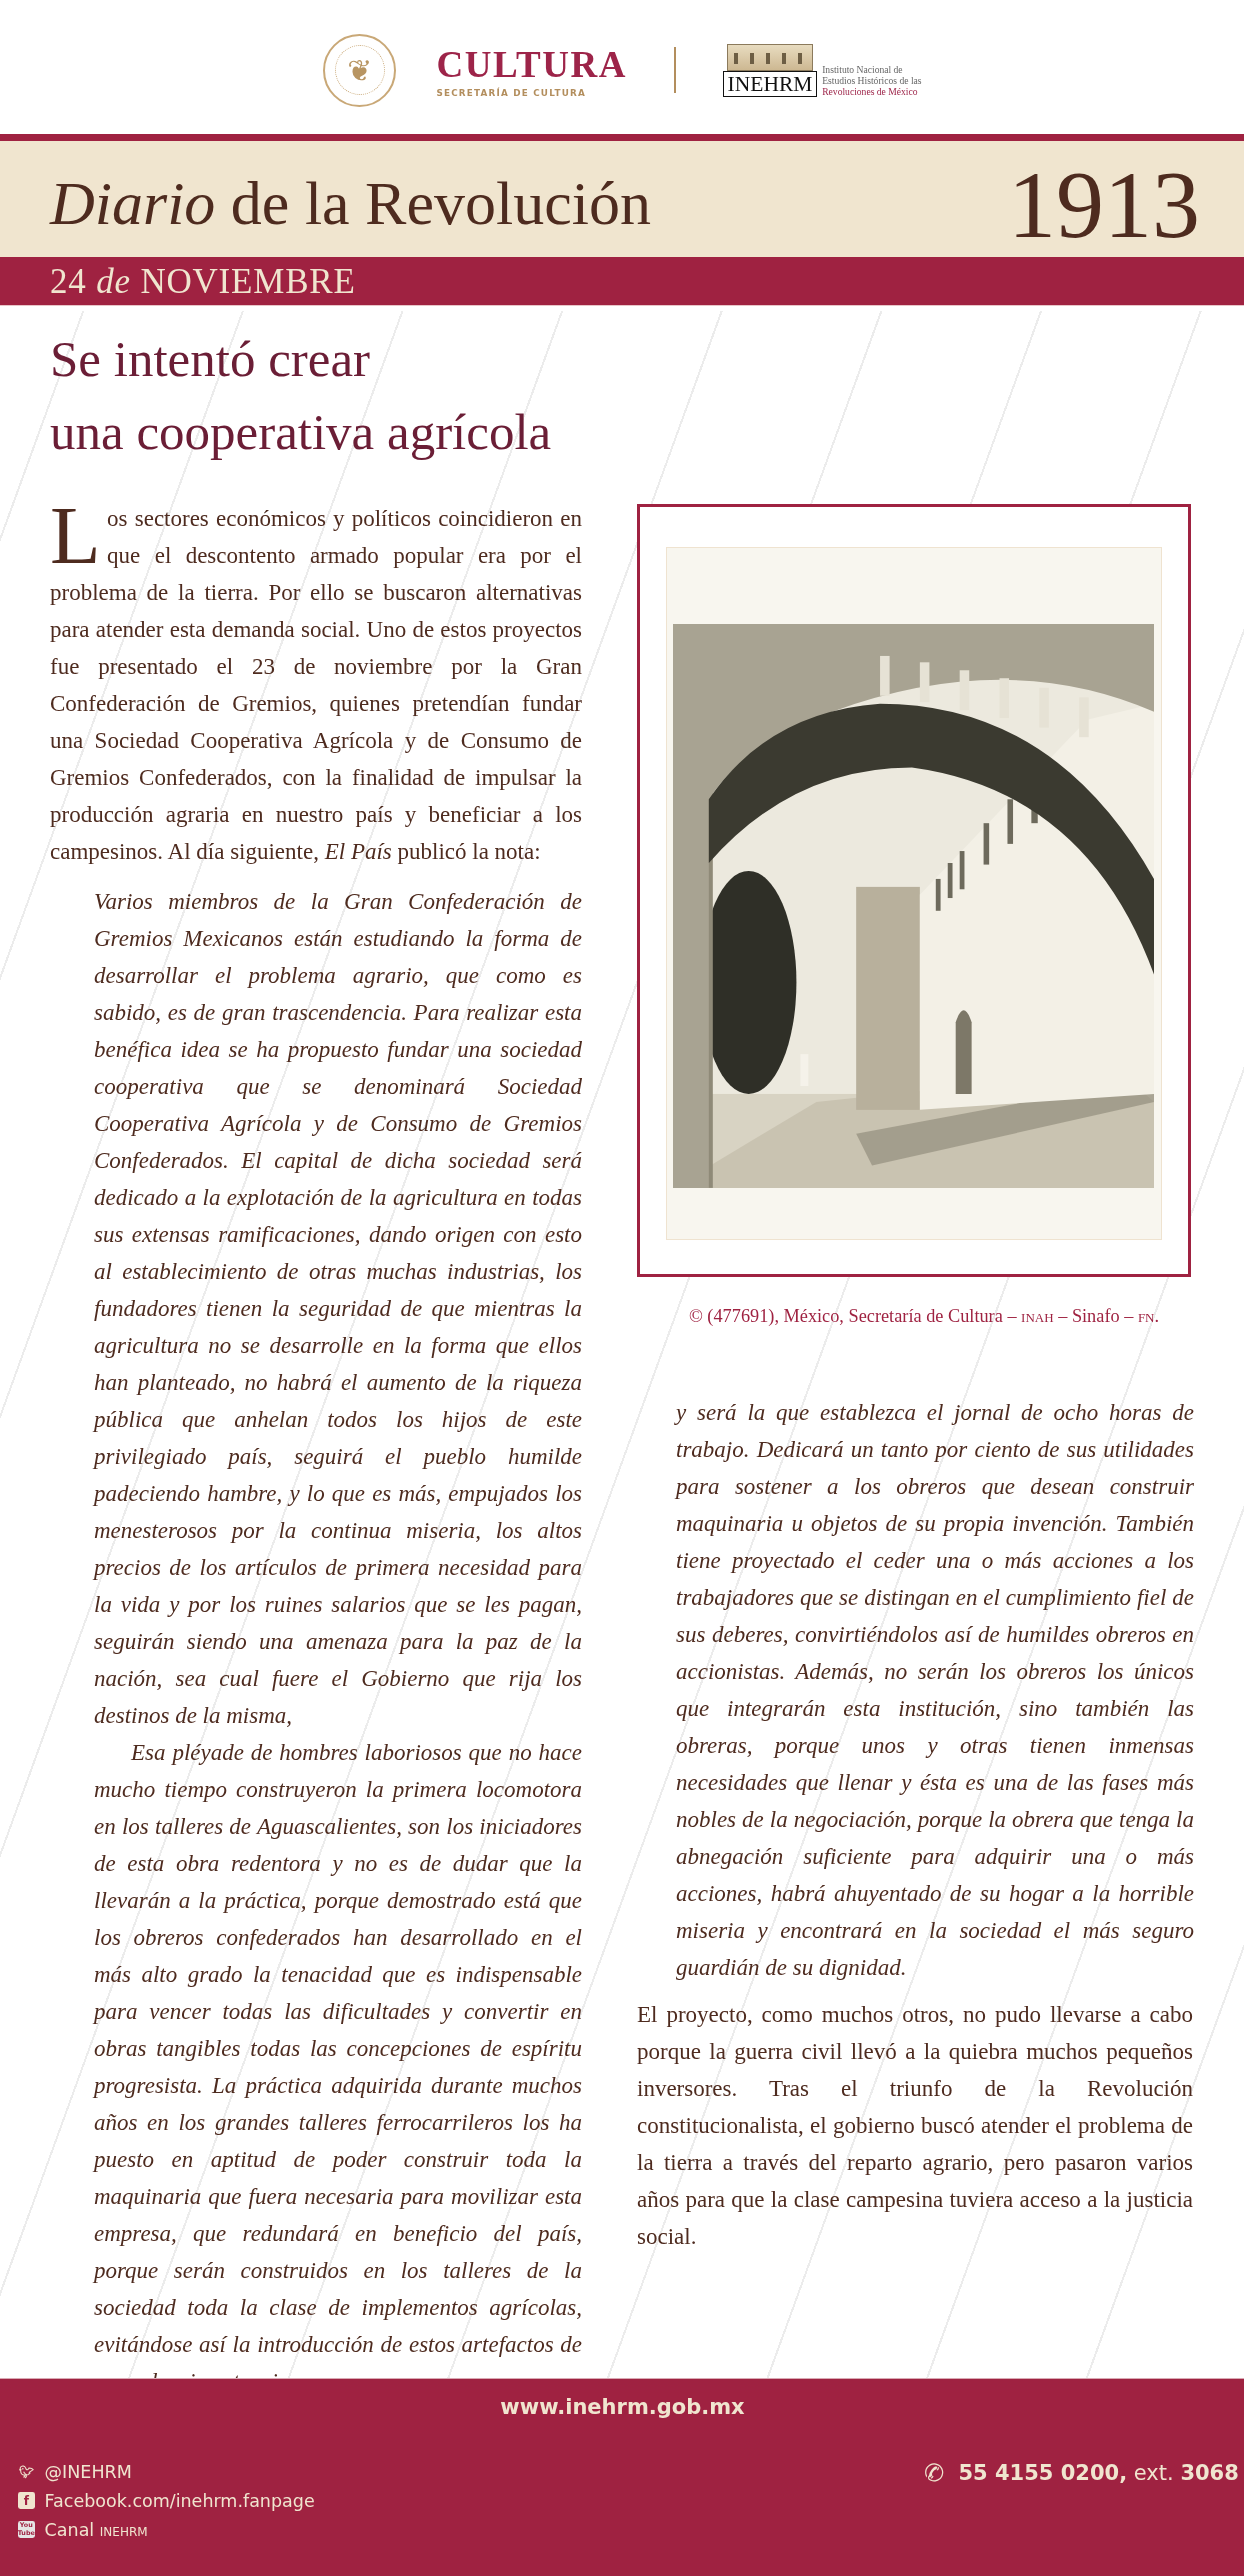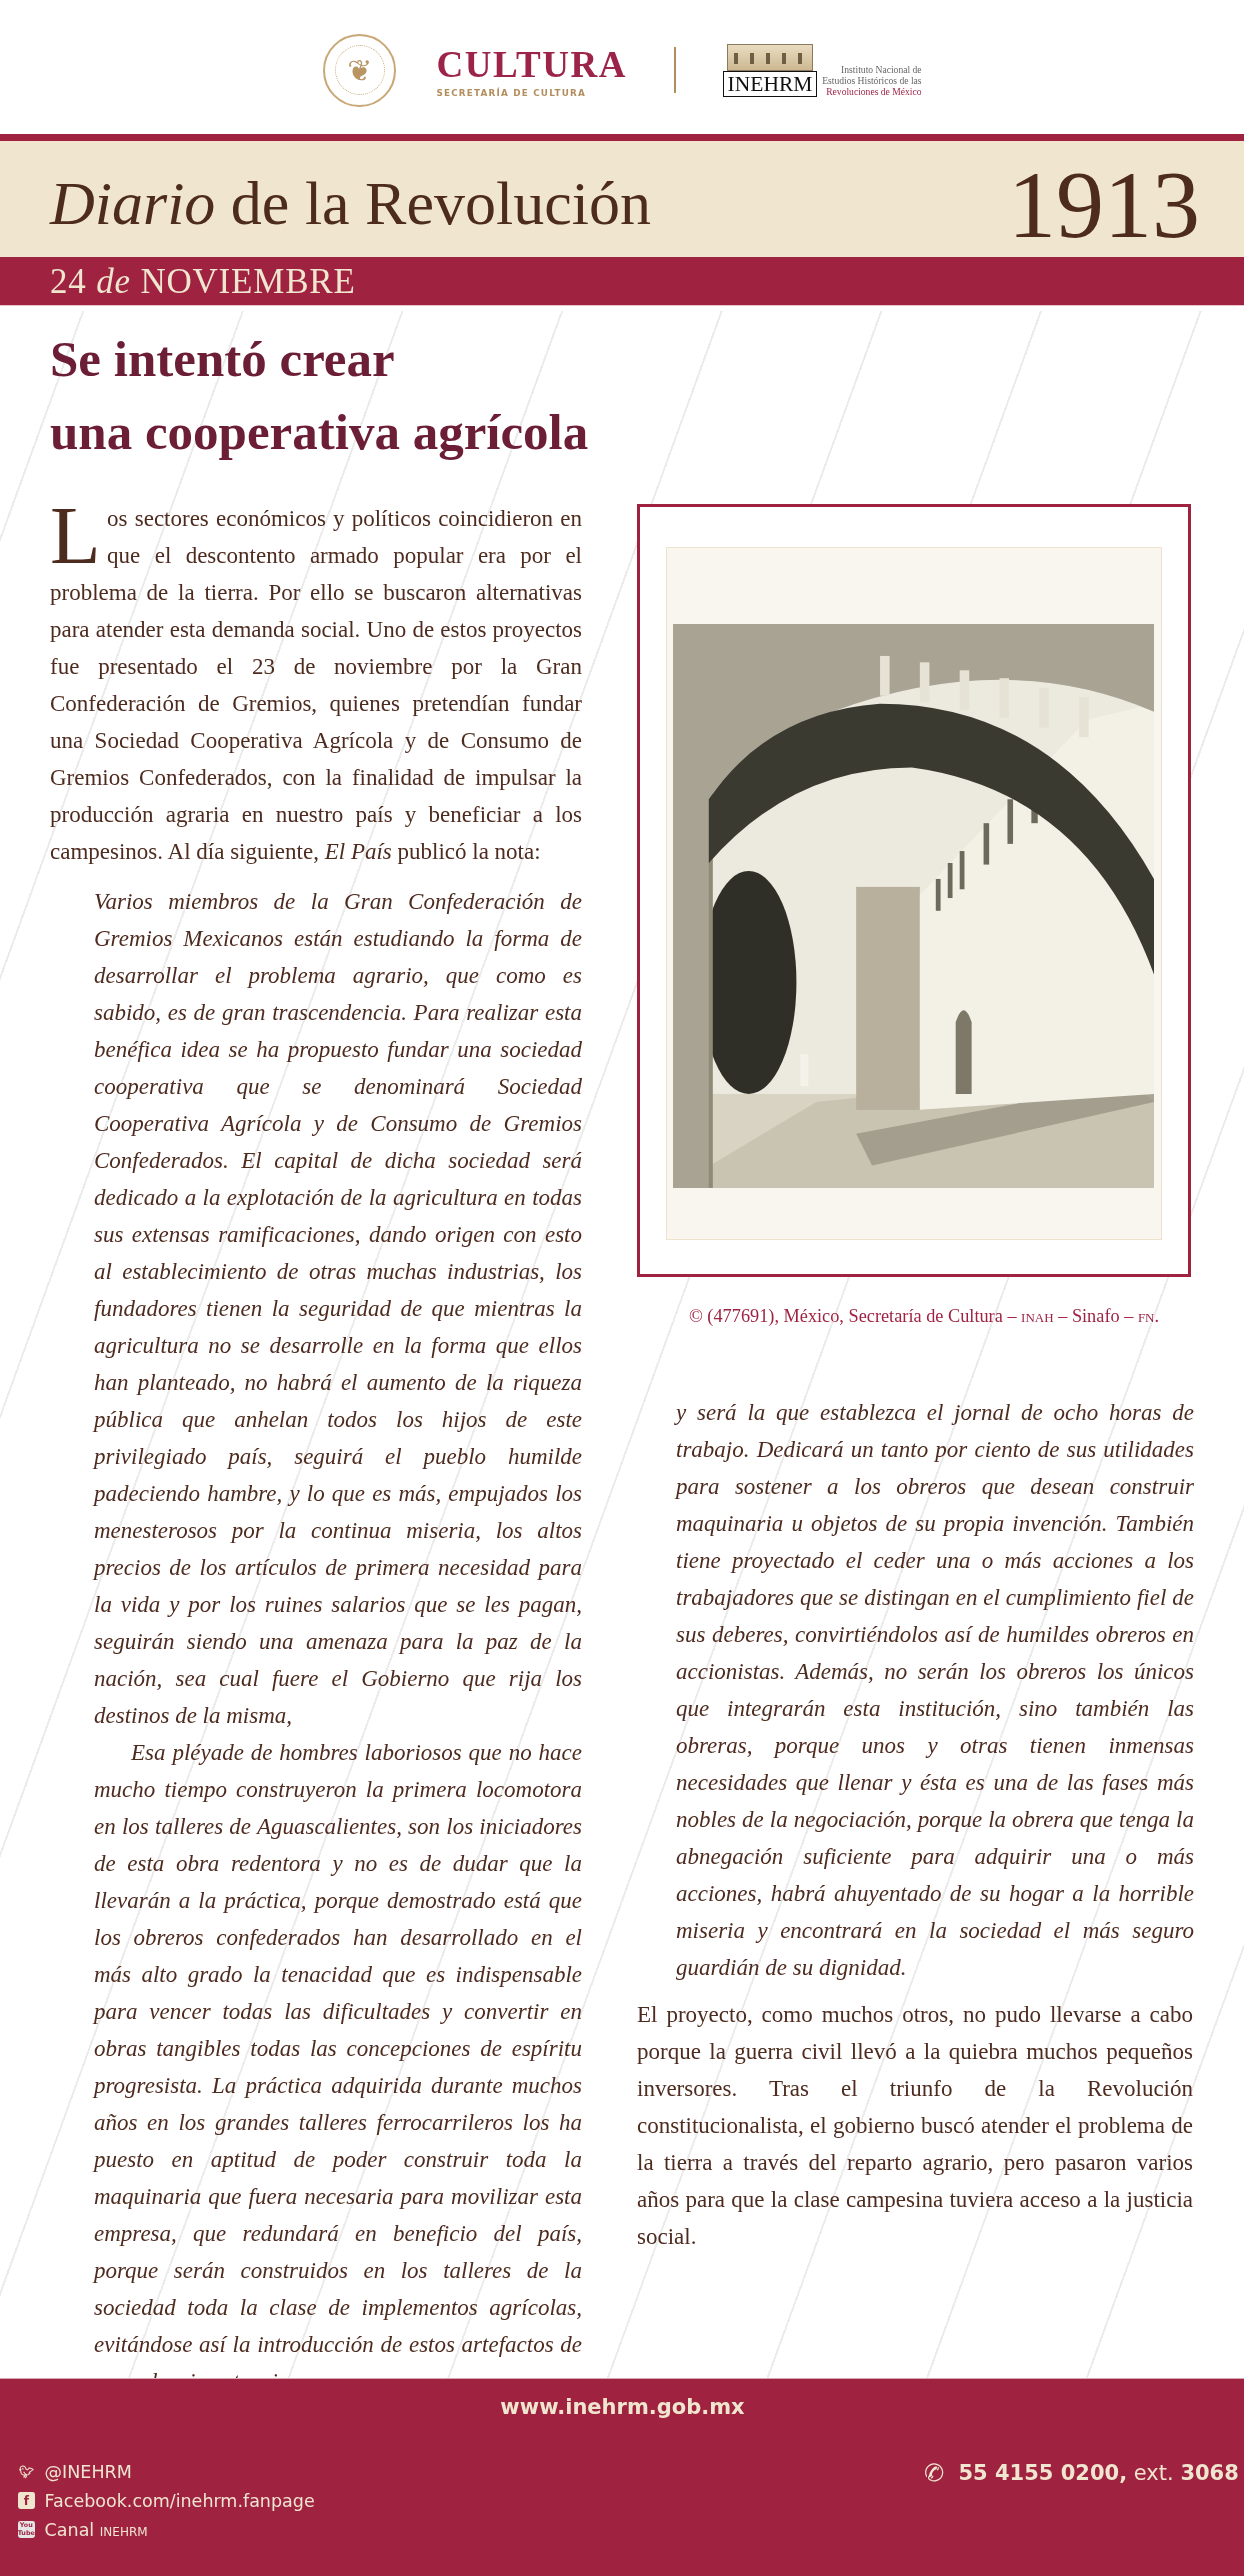--- a/index.html
+++ b/index.html
@@ -21,35 +21,35 @@
   .cultura-block { display:flex; flex-direction:column; margin-left: 11px; }
   .cultura-title { font-family: "Liberation Serif", serif; font-weight: bold; font-size: 37px; color: #9d2449; letter-spacing: 1.6px; line-height: 45px; }
   .cultura-sub { font-family: "DejaVu Sans", sans-serif; font-size: 8.8px; letter-spacing: 1.2px; color: #b38e5d; font-weight: bold; margin-top: 1.6px; }
   .logo-divider { width: 2.4px; height: 46px; background: #b38e5d; margin: 0 17.5px; }
   .inehrm-logo { display:flex; align-items:flex-end; gap: 4.8px; }
   .inehrm-box { display:flex; flex-direction:column; align-items:center; }
   .building { width: 86px; height: 27px; background: linear-gradient(#e8dcc0, #cdb892); border: 0.8px solid #8b7a5c; position: relative; }
   .building::after { content:""; position:absolute; left:6.4px; right:6.4px; top:8px; height:11px;
     background: repeating-linear-gradient(90deg, #6d5e44 0, #6d5e44 4px, transparent 4px, transparent 16px); }
   .inehrm-word { font-family: "Liberation Serif", serif; font-size: 21.5px; color:#111; border: 1.6px solid #111; padding: 0 4px; line-height: 24px; background:#fff; }
-  .inehrm-text { font-family: "Liberation Serif", serif; font-size: 9.6px; color:#666; line-height: 11px; text-align: right; }
+  .inehrm-text { font-family: "Liberation Serif", serif; font-size: 9.6px; color:#666; line-height: 11px; }
   .inehrm-text .red { color:#9d2449; }
 
   
   .band-top { position:absolute; top:134px; left:0; width:1245px; height:7.2px; background:#9f2241; }
   .band-cream { position:absolute; top:141px; left:0; width:1245px; height:116px; background:#f0e5cf; }
   .band-red { position:absolute; top:257px; left:0; width:1245px; height:49px; background:#9f2241; border-bottom:1.6px solid #e8c5c8; }
   .diario-title { position:absolute; left:50px; top:167px; font-size: 62px; color:#4e2b1f; line-height: 72px; }
   .diario-title i { font-style: italic; }
   .year { position:absolute; right:45px; top:153px; font-size: 96px; color:#4e2b1f; line-height: 104px; }
   .date-line { position:absolute; left:50px; top:260px; font-size: 35px; color:#f0e5cf; line-height: 43px; letter-spacing: 0.8px; }
   .date-line i { font-style: italic; }
 
   
-  .headline { position:absolute; left:50px; top:323px; width:717px; font-size: 51px; font-weight:bold; color:#6b1e36; line-height: 73px; }
+  .headline { position:absolute; left:50px; top:323px; width:717px; font-size: 51px; font-weight:normal; color:#6b1e36; line-height: 73px; }
 
   
   .col-left { position:absolute; left:50px; top:500px; width:532px; }
   .lead { font-size: 23px; line-height: 37px; text-align: justify; color:#4e2b1f; }
   .dropcap { float:left; font-size: 83px; line-height: 65px; margin: 3.2px 6.4px 0 0; color:#4e2b1f; }
   .quote { margin-top: 12.7px; padding-left: 44px; font-style: italic; font-size: 23px; line-height: 37px; text-align: justify; color:#4e2b1f; }
   .quote p + p { text-indent: 37px; }
 
   .col-right { position:absolute; left:676px; top:1394px; width:518px; }
   .quote-r { font-style: italic; font-size: 23px; line-height: 37px; text-align: justify; color:#4e2b1f; }

